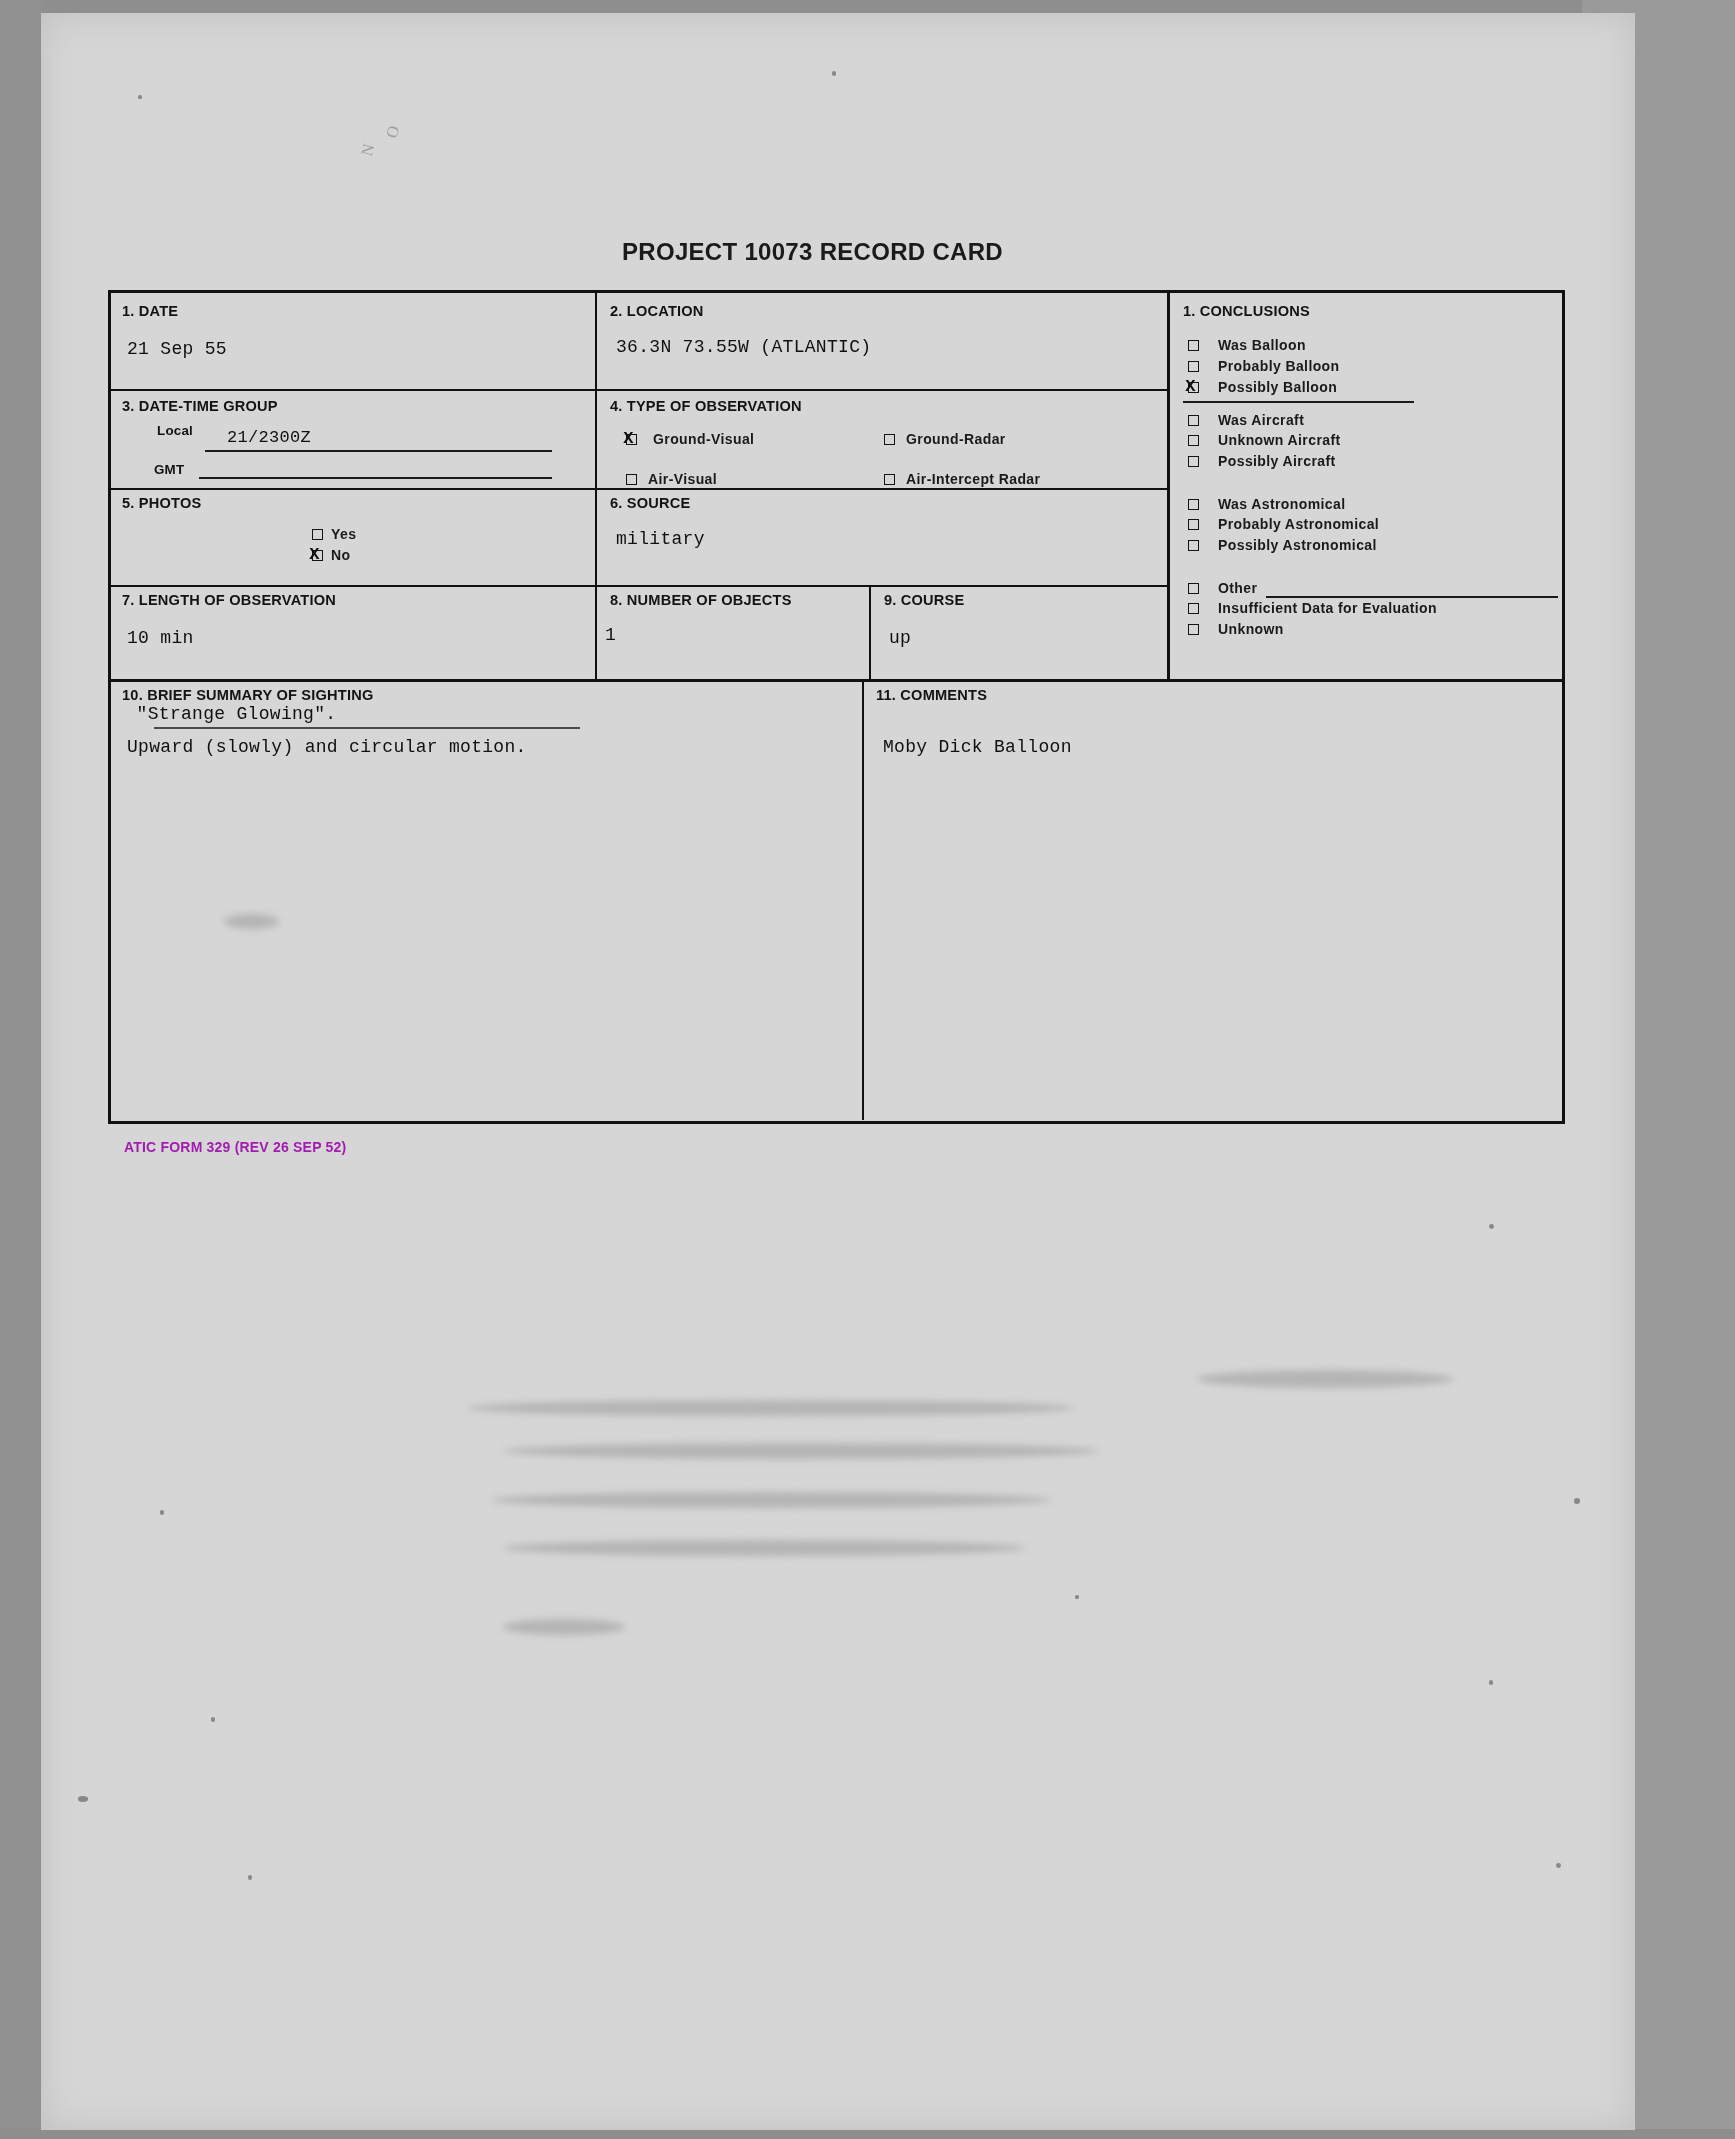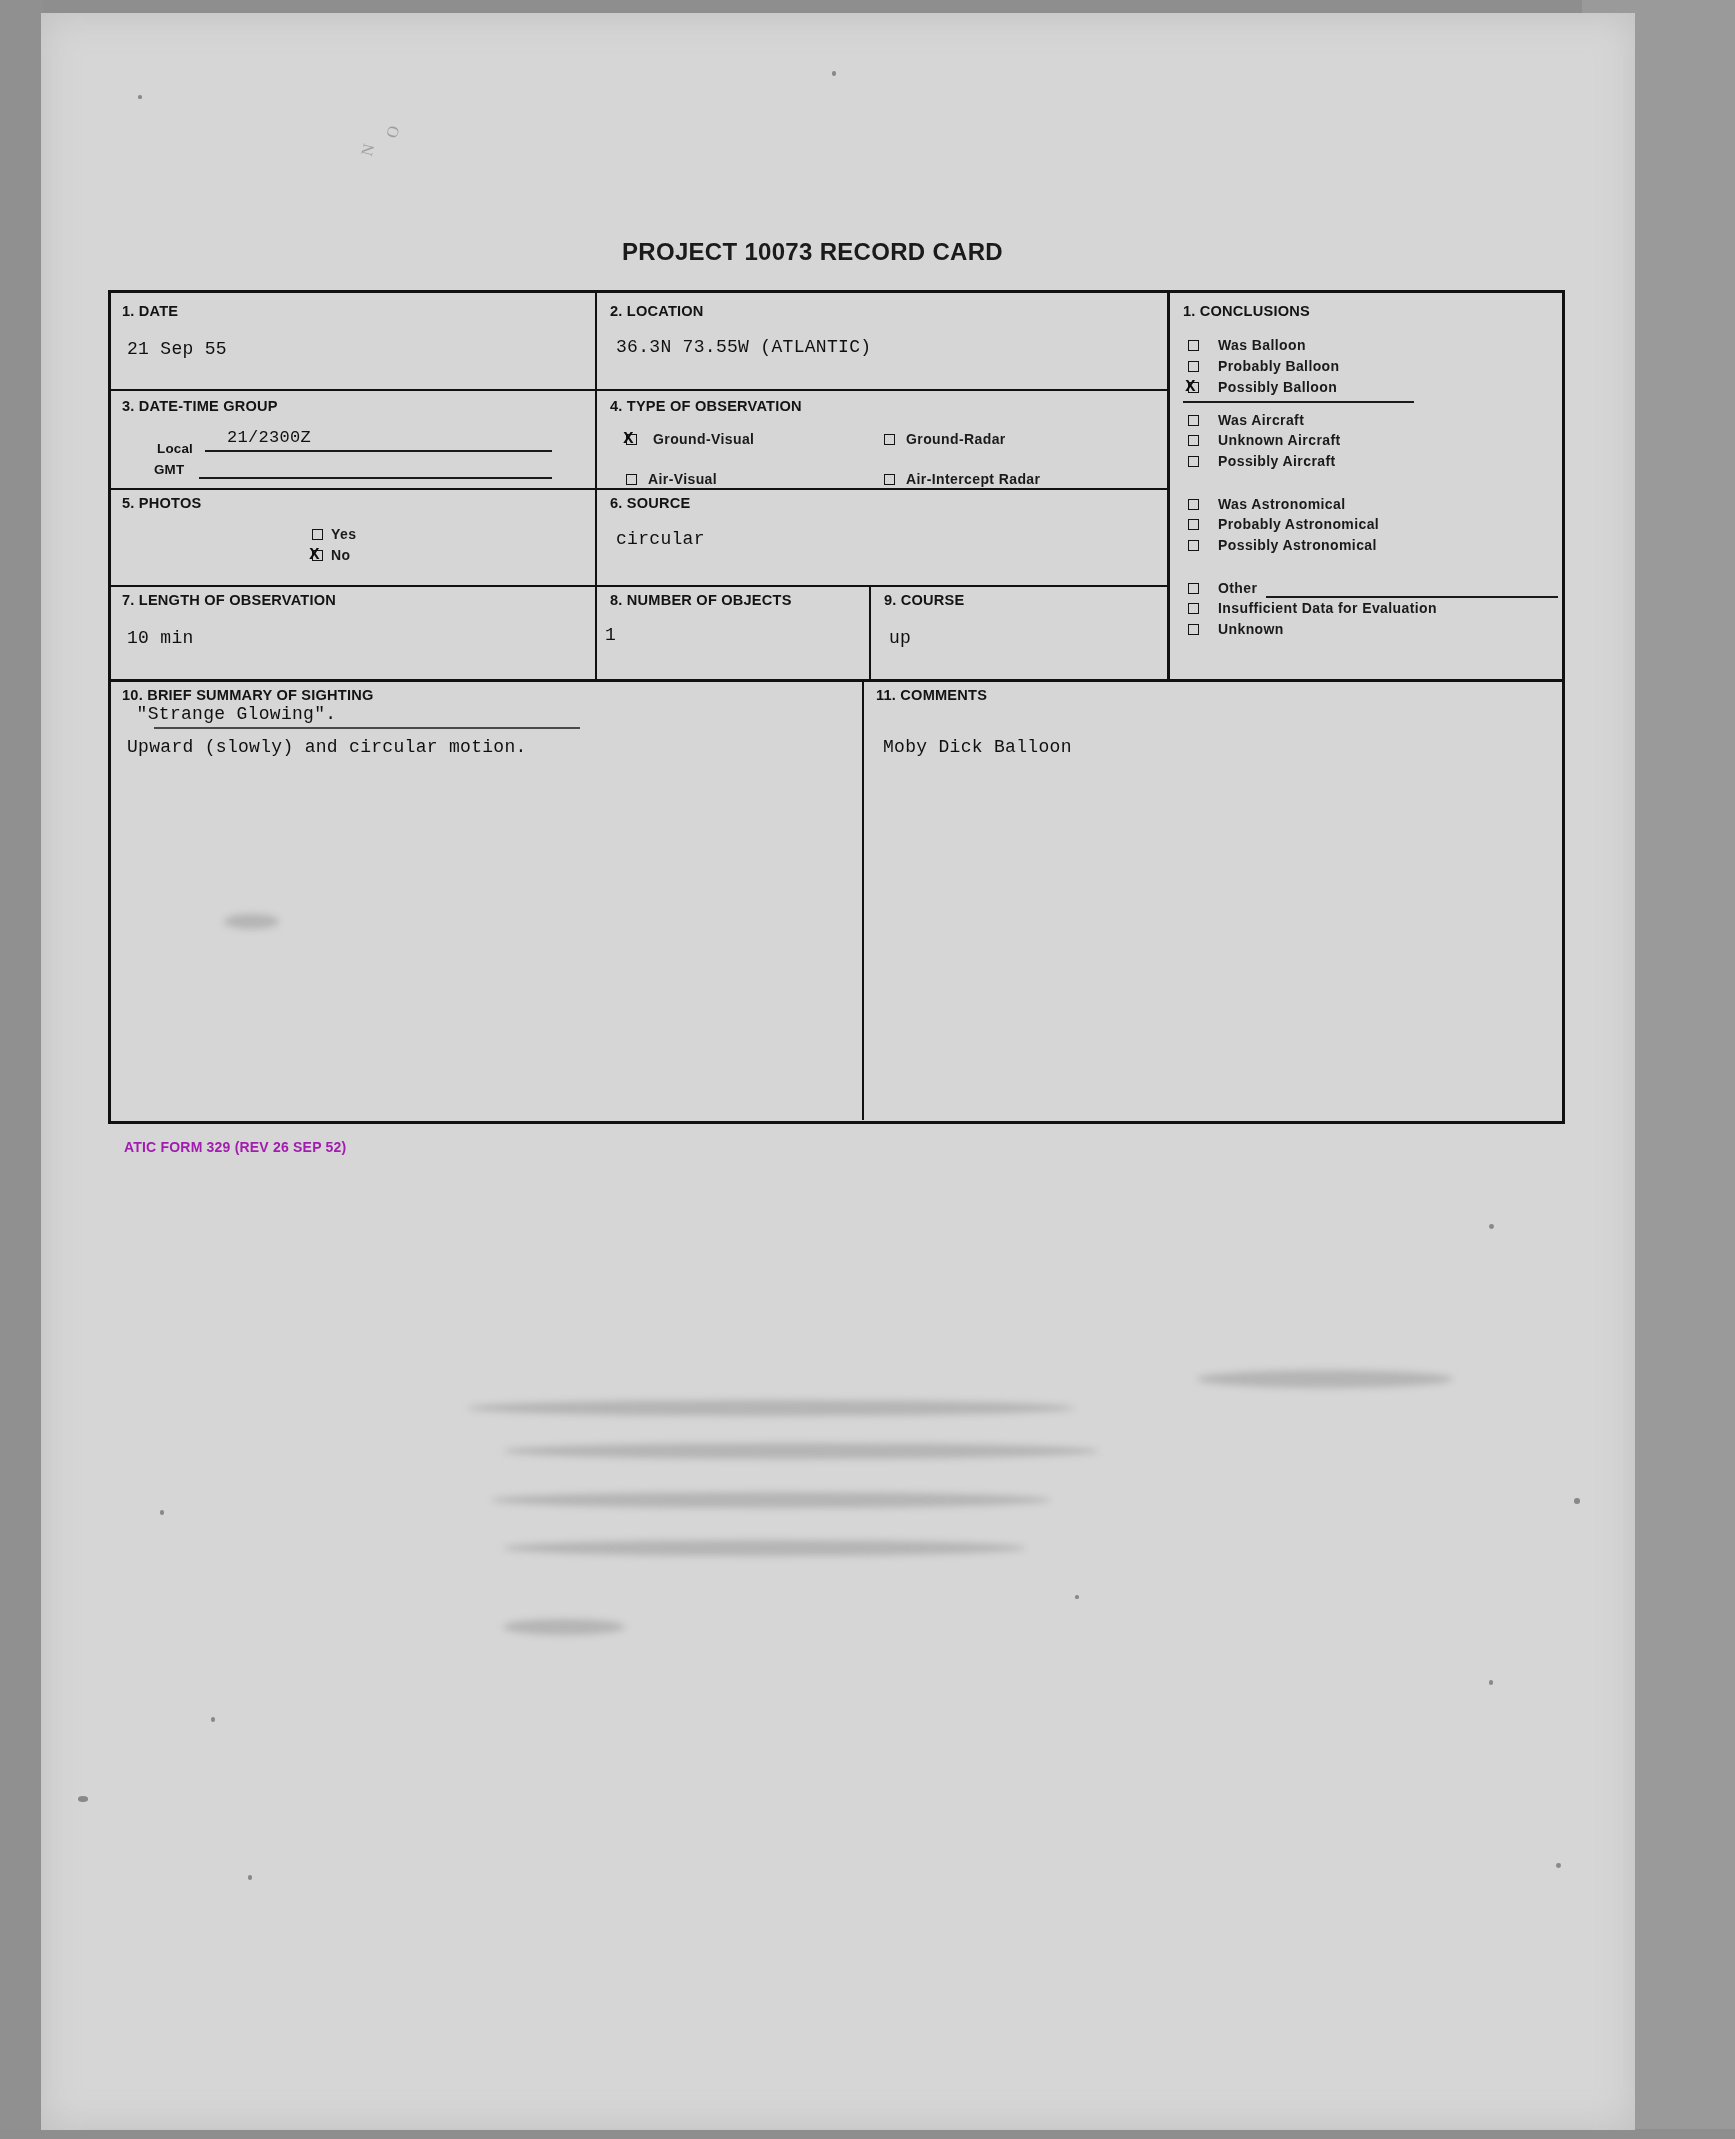--- a/index.html
+++ b/index.html
@@ -223,21 +223,21 @@
     <div class="hline" style="left:0px; top:292px; width:1056px;"></div>
     <div class="hline thick" style="left:0px; top:386px; width:1451px;"></div>
 
     <div class="lbl" style="left:11px; top:9.7px;">1.  DATE</div>
     <div class="typed" style="left:16px; top:46px;">21 Sep 55</div>
 
     <div class="lbl" style="left:499px; top:9.7px;">2.  LOCATION</div>
     <div class="typed" style="left:505px; top:44px;">36.3N 73.55W (ATLANTIC)</div>
 
     <div class="lbl" style="left:11px; top:105px;">3.  DATE-TIME GROUP</div>
-    <div class="lbl small" style="left:46px; top:148px;">Local</div>
+    <div class="lbl small" style="left:46px; top:130px;">Local</div>
     <div class="underline" style="left:94px; top:157px; width:347px;"></div>
     <div class="typed sm" style="left:116px; top:135px;">21/2300Z</div>
     <div class="lbl small" style="left:43px; top:169px;">GMT</div>
     <div class="underline" style="left:88px; top:184px; width:353px;"></div>
     <div class="typed sm" style="left:116px; top:163px;"></div>
 
     <div class="lbl" style="left:499px; top:105px;">4.  TYPE OF OBSERVATION</div>
 
     <div class="box" style="left:515px; top:141px;">
         <span class="x">X</span>
@@ -255,21 +255,21 @@
 
     <div class="lbl" style="left:11px; top:202px;">5.  PHOTOS</div>
     <div class="box" style="left:201px; top:236px;"></div>
     <div class="opt" style="left:220px; top:233px;">Yes</div>
     <div class="box" style="left:201px; top:257px;">
         <span class="x">X</span>
       </div>
     <div class="opt" style="left:220px; top:254px;">No</div>
 
     <div class="lbl" style="left:499px; top:202px;">6.  SOURCE</div>
-    <div class="typed" style="left:505px; top:236px;">circular</div>
+    <div class="typed" style="left:505px; top:236px;">military</div>
 
     <div class="lbl" style="left:11px; top:299px;">7.  LENGTH OF OBSERVATION</div>
     <div class="typed" style="left:16px; top:335px;">10 min</div>
 
     <div class="lbl" style="left:499px; top:299px;">8.  NUMBER OF OBJECTS</div>
     <div class="typed" style="left:494px; top:332px;">1</div>
 
     <div class="lbl" style="left:773px; top:299px;">9.  COURSE</div>
     <div class="typed" style="left:778px; top:335px;">up</div>
 

